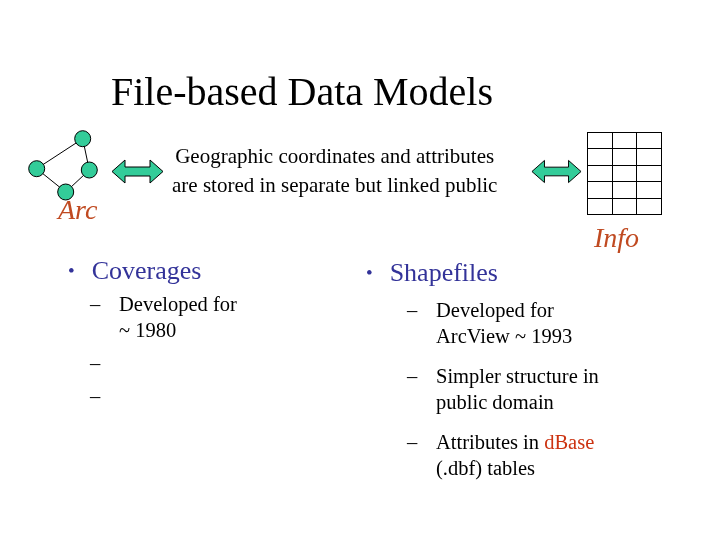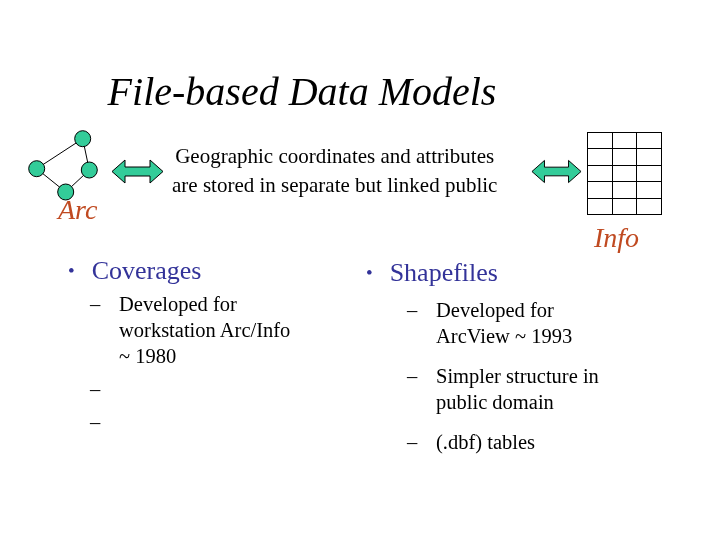--- a/index.html
+++ b/index.html
@@ -6,21 +6,21 @@
   body{
     width:720px;height:540px;overflow:hidden;position:relative;
     background:var(--bg,#FFFFFF);
     font-family:"Liberation Serif","DejaVu Serif",serif;
     color:var(--text,#000);
   }
   .abs{position:absolute;}
   
   .title{
     left:0;top:68px;width:604px;text-align:center;
-    font-size:40px;letter-spacing:0px;white-space:nowrap;font-style:italic;
+    font-size:40px;letter-spacing:0px;white-space:nowrap;
   }
   
   .arc-svg{left:20px;top:122px;}
   
   .fancy-label{
     font-style:italic;font-size:28px;color:var(--label-orange,#C04A21);
     white-space:nowrap;
   }
   .arc-label{left:58px;top:194px;}
   .info-label{left:594px;top:222px;}
@@ -108,21 +108,20 @@
 
 <div class="abs col-heading heading-1">
   <span class="bullet">•</span>
   <span>Coverages</span>
 </div>
 <div class="abs items items-1">
     <div class="list-item">
       <span class="dash">–</span>
       <div>
         <div><span>Developed for</span></div>
-        <div><span>workstation Arc/Info</span></div>
         <div><span>~ 1980</span></div>
       </div>
     </div>
     <div class="list-item">
       <span class="dash">–</span>
     </div>
     <div class="list-item">
       <span class="dash">–</span>
     </div>
   </div>
@@ -142,16 +141,17 @@
     <div class="list-item">
       <span class="dash">–</span>
       <div>
         <div><span>Simpler structure in</span></div>
         <div><span>public domain</span></div>
       </div>
     </div>
     <div class="list-item">
       <span class="dash">–</span>
       <div>
+        <div><span>Attributes in </span><span class="hl">dBase</span></div>
         <div><span>(.dbf) tables</span></div>
       </div>
     </div>
   </div>
 
 </body></html>

